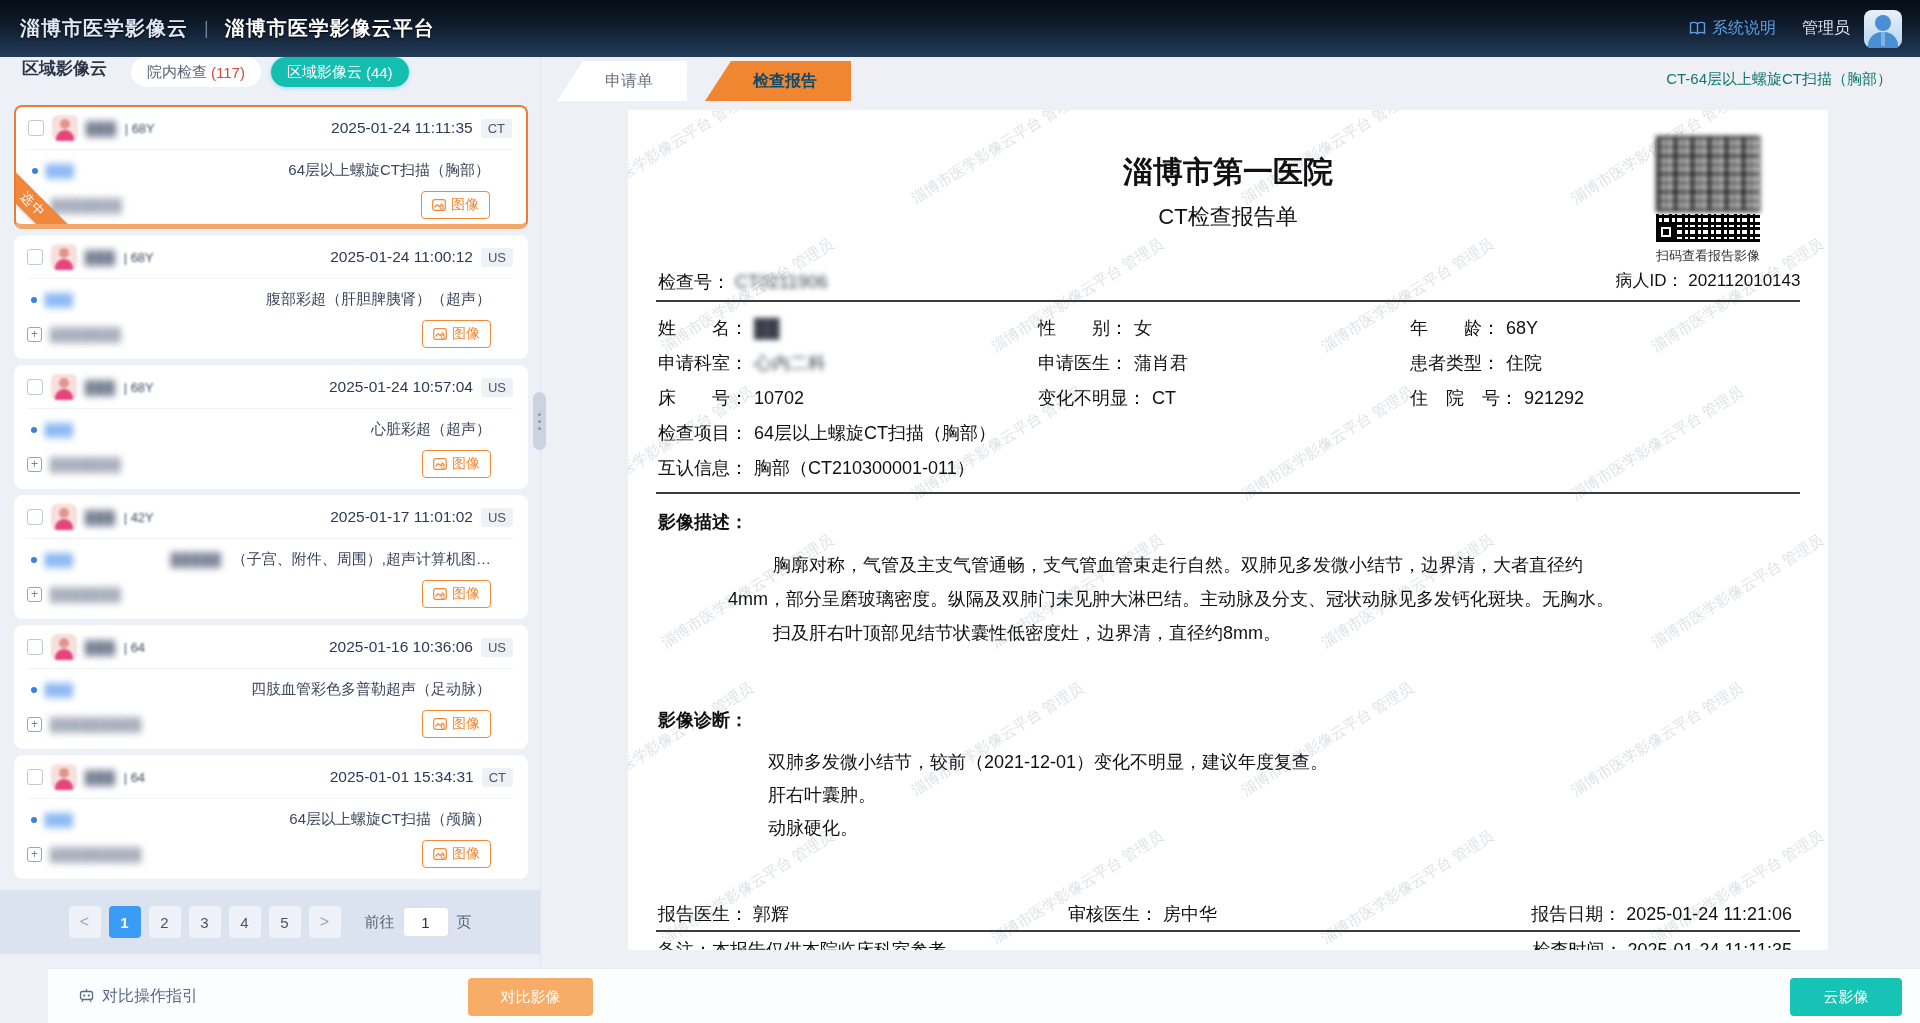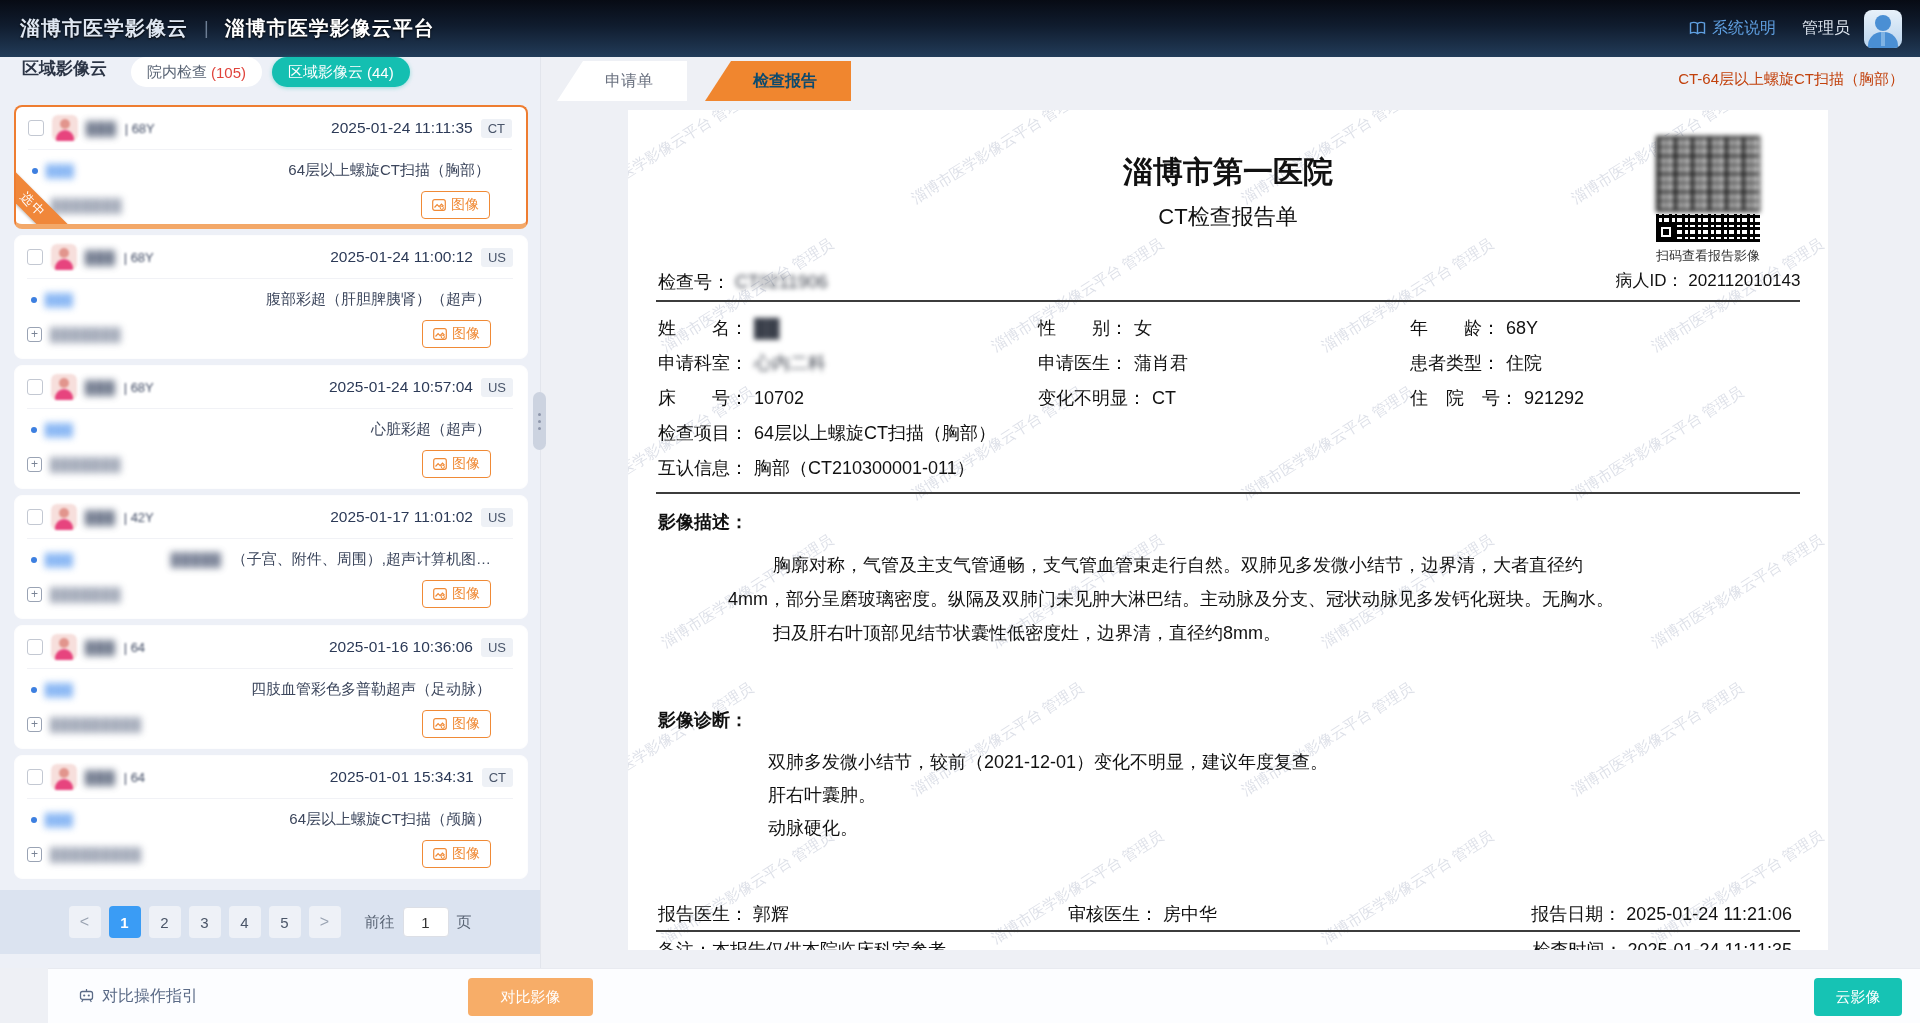--- a/index.html
+++ b/index.html
@@ -93,22 +93,22 @@
     justify-content:center; gap:4px; cursor:col-resize; }
   .handle i{ width:3px; height:3px; border-radius:50%; background:#8e97ab; }
 
   
   .tabs-row{ height:44px; display:flex; align-items:flex-end; padding-left:16px; position:relative; }
   .mtab{ height:40px; display:flex; align-items:center; font-size:16px; color:#6b7280;
     background:#fff; padding:0 34px 0 48px; clip-path:polygon(26px 0,100% 0,100% 100%,0 100%);
     cursor:pointer; }
   .mtab + .mtab{ margin-left:18px; }
   .mtab.active{ background:#f0862f; color:#0c4a6e; font-weight:bold; }
-  .exam-label{ position:absolute; right:16px; top:0; height:44px; display:flex; align-items:center;
-    font-size:15px; color:#c2410c; }
+  .exam-label{ position:absolute; right:28px; top:0; height:44px; display:flex; align-items:center;
+    font-size:15px; color:#0f766e; }
 
   
   .report-page{ position:absolute; left:87px; top:53px; width:1200px; height:840px; background:#fff;
     overflow:hidden; }
   .wm{ position:absolute; font-size:15px; color:rgba(150,160,182,.32); white-space:nowrap;
     transform:rotate(-32deg); z-index:0; pointer-events:none; }
   .rp{ position:absolute; z-index:1; }
   .r-hospital{ top:42px; left:0; right:0; text-align:center; font-size:30px; font-weight:bold; color:#111; }
   .r-subtitle{ top:92px; left:0; right:0; text-align:center; font-size:22px; color:#111; }
   .qr-block{ top:26px; right:10px; width:220px; text-align:center; }
@@ -146,21 +146,21 @@
   .footer-row .f3{ position:absolute; right:0; }
   .note-row{ left:30px; right:36px; font-size:18px; color:#111; }
   .note-row .n2{ position:absolute; right:0; }
 
   
   .bottombar{ height:55px; background:#fcfdff; border-top:1px solid #e8eaf0; position:relative;
     display:flex; align-items:center;margin-left:48px; }
   .guide{ display:flex; align-items:center; gap:7px; margin-left:30px; color:#5b6b87; font-size:16px; }
   .btn-compare{ position:absolute; left:420px; top:9px; width:125px; height:38px; background:#f7ad68;
     color:#fff; border:none; border-radius:4px; font-size:15px; cursor:pointer; font-family:inherit; }
-  .btn-cloud{ position:absolute; right:18px; top:9px; width:88px; height:38px; background:#16c3b4;
+  .btn-cloud{ position:absolute; right:18px; top:9px; width:112px; height:38px; background:#16c3b4;
     color:#fff; border:none; border-radius:4px; font-size:15px; cursor:pointer; font-family:inherit; }
 </style>
 </head>
 <body>
 
 <div class="topbar">
   <span class="brand">淄博市医学影像云</span>
   <span class="brand-divider">|</span>
   <span class="platform">淄博市医学影像云平台</span>
   <span class="spacer"></span>
@@ -176,21 +176,21 @@
     </span>
 </div>
 
 <div class="layout">
 
   <aside class="sidebar">
     <div class="side-head">
       <span class="side-title">区域影像云</span>
       <span class="pill">
         <span>院内检查</span>
-        <span class="cnt">(105)</span>
+        <span class="cnt">(117)</span>
       </span>
       <span class="pill active">
         <span>区域影像云</span>
         <span class="cnt">(44)</span>
       </span>
     </div>
 
     <div class="card-list">
   <div class="card selected">
     <div class="ribbon">选中</div>

